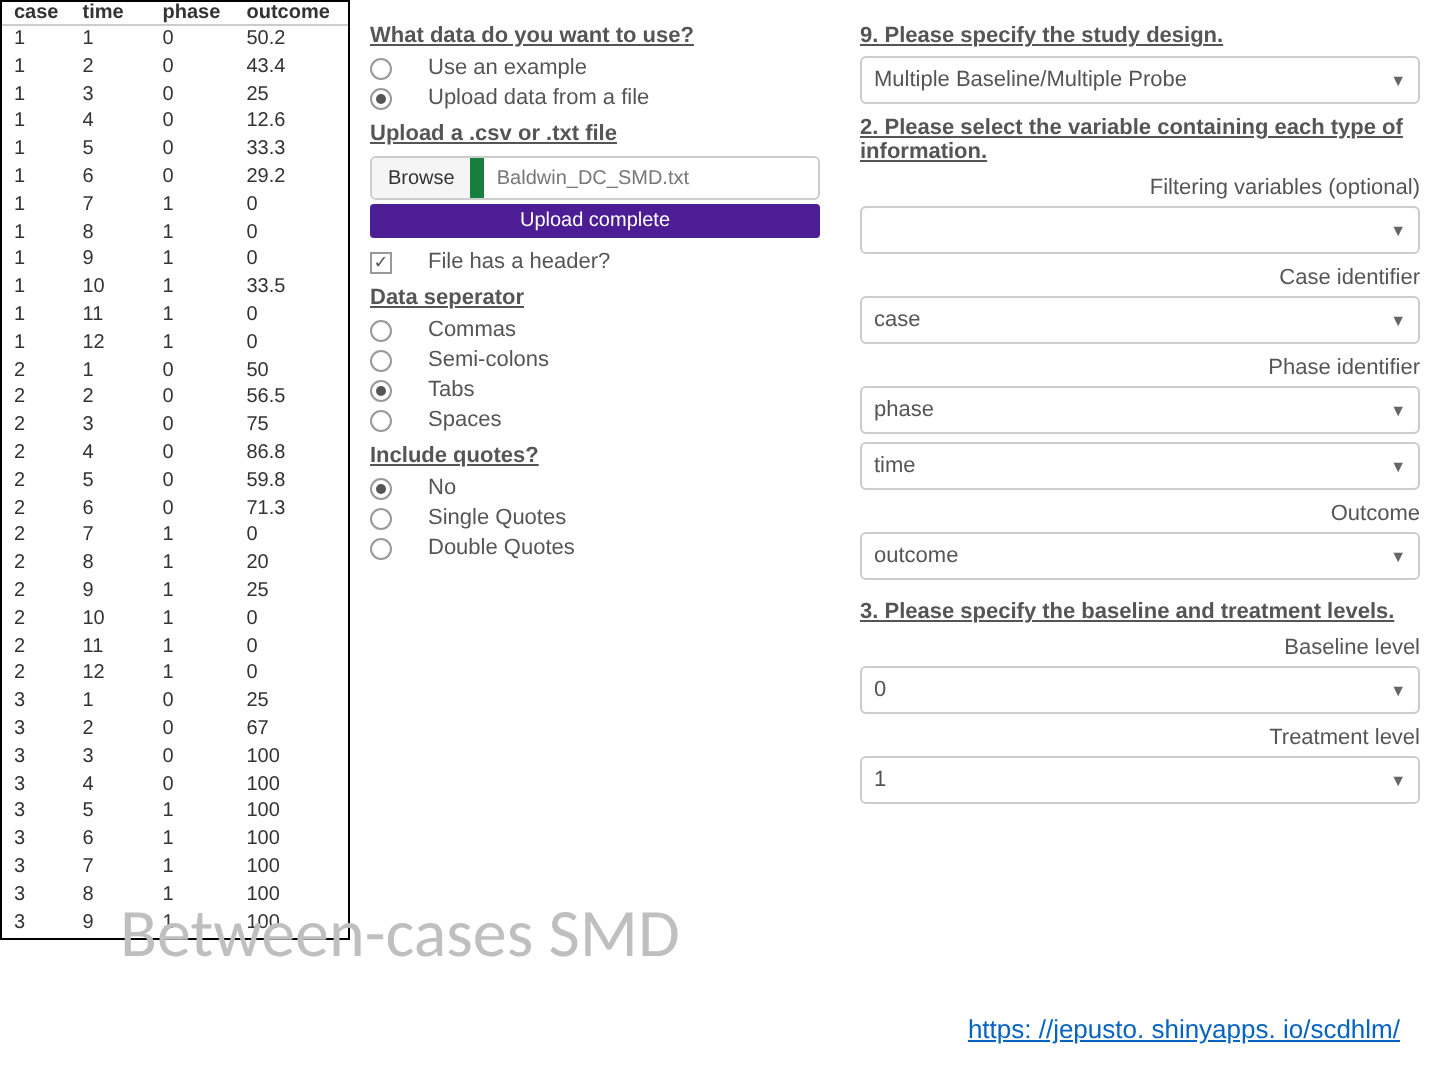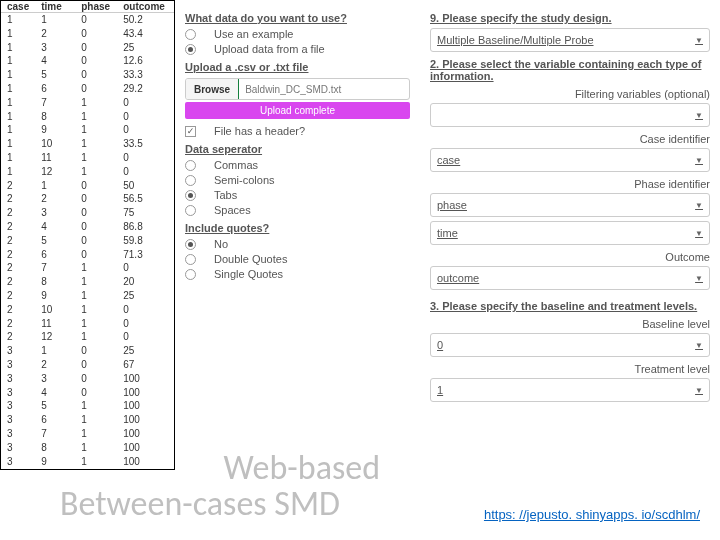--- a/index.html
+++ b/index.html
@@ -11,24 +11,24 @@
   .data-table td { padding: 0 6px; line-height: 13.8px; }
   .middle-col { width: 245px; padding: 6px 10px; font-size: 11px; }
   .right-col { width: 300px; padding: 6px 10px; font-size: 11px; }
   .section-title { font-weight: bold; color: #555; margin: 6px 0 4px; font-size: 11px; text-decoration: underline; }
   .radio-row { display: flex; align-items: center; gap: 18px; margin: 3px 0; color: #555; }
   .radio-dot { width: 11px; height: 11px; border: 1px solid #999; border-radius: 50%; display: inline-flex; align-items: center; justify-content: center; }
   .radio-dot.on::after { content: ""; width: 5px; height: 5px; background: #555; border-radius: 50%; }
   .check { width: 11px; height: 11px; border: 1px solid #999; display: inline-flex; align-items: center; justify-content: center; }
   .check.on::after { content: "✓"; font-size: 9px; line-height: 1; }
   .file-row { display: flex; margin: 5px 0 2px; border: 1px solid #ccc; border-radius: 3px; overflow: hidden; height: 22px; }
-  .browse-btn { background: #f5f5f5; border-right: 1px solid #15803d; padding: 4px 8px; font-size: 10px; display:flex; align-items:center;font-weight:bold; }
+  .browse-btn { background: #f5f5f5; border-right: 7px solid #15803d; padding: 4px 8px; font-size: 10px; display:flex; align-items:center; }
   .file-name { flex: 1; padding: 4px 6px; font-size: 10px; color: #777; display:flex; align-items:center; }
-  .upload-bar { background: #d946ef; color: #fff; text-align: center; font-size: 10px; padding: 3px 0; border-radius: 2px; margin-bottom: 6px; }
-  .select { border: 1px solid #ccc; border-radius: 3px; padding: 4px 6px; display: flex; justify-content: space-between; align-items: center; height: 24px; margin-bottom: 4px; color: #555; text-decoration: underline; }
+  .upload-bar { background: #4c1d95; color: #fff; text-align: center; font-size: 10px; padding: 3px 0; border-radius: 2px; margin-bottom: 6px; }
+  .select { border: 1px solid #ccc; border-radius: 3px; padding: 4px 6px; display: flex; justify-content: space-between; align-items: center; height: 24px; margin-bottom: 4px; color: #555; }
   .caret { font-size: 8px; color: #666; }
   .label { color: #555; margin: 6px 0 3px; font-size: 11px; text-align: right; }
   .big-title { position: absolute; left: 60px; top: 450px; font-size: 34px; color: #bfbfbf; font-family: Calibri, Arial, sans-serif; line-height: 1.05; }
   .url { position: absolute; right: 20px; bottom: 18px; font-size: 13px; color: #0563c1; text-decoration: underline; }
   .tbody-rows td:first-child { width: 30px; }
   .tbody-rows td:nth-child(2) { width: 40px; }
   .tbody-rows td:nth-child(3) { width: 42px; }
 </style>
 </head>
 <body>
@@ -289,25 +289,25 @@
       <span>Spaces</span>
     </div>
 
     <div class="section-title">Include quotes?</div>
     <div class="radio-row">
       <span class="radio-dot on"></span>
       <span>No</span>
     </div>
     <div class="radio-row">
       <span class="radio-dot"></span>
+      <span>Single Quotes</span>
+    </div>
+    <div class="radio-row">
+      <span class="radio-dot"></span>
       <span>Double Quotes</span>
-    </div>
-    <div class="radio-row">
-      <span class="radio-dot"></span>
-      <span>Single Quotes</span>
     </div>
   </div>
 
   <div class="right-col">
     <div class="section-title">9. Please specify the study design.</div>
     <div class="select">
       <span>Multiple Baseline/Multiple Probe</span>
       <span class="caret">▼</span>
     </div>
 
@@ -352,17 +352,16 @@
 
     <div class="label">Treatment level</div>
     <div class="select">
       <span>1</span>
       <span class="caret">▼</span>
     </div>
   </div>
 </div>
 
 <div class="big-title">
-  <div style="text-align:right; width:320px;">Web-based</div>
   <div>Between-cases SMD</div>
 </div>
 
 <a class="url">https: //jepusto. shinyapps. io/scdhlm/</a>
 
 </body></html>

